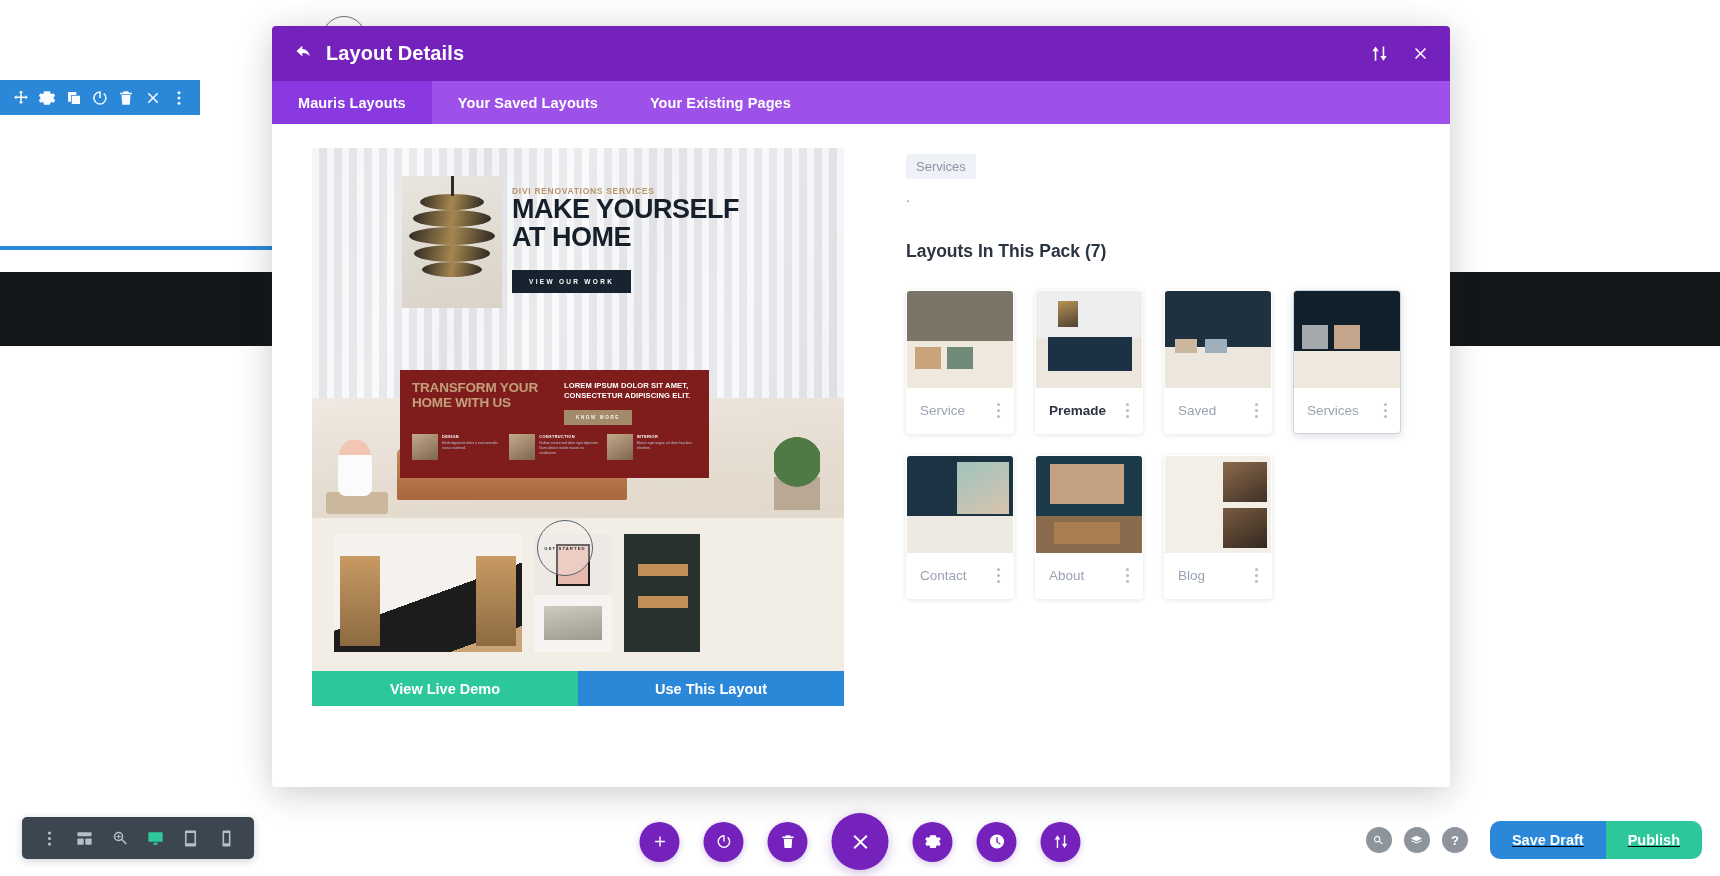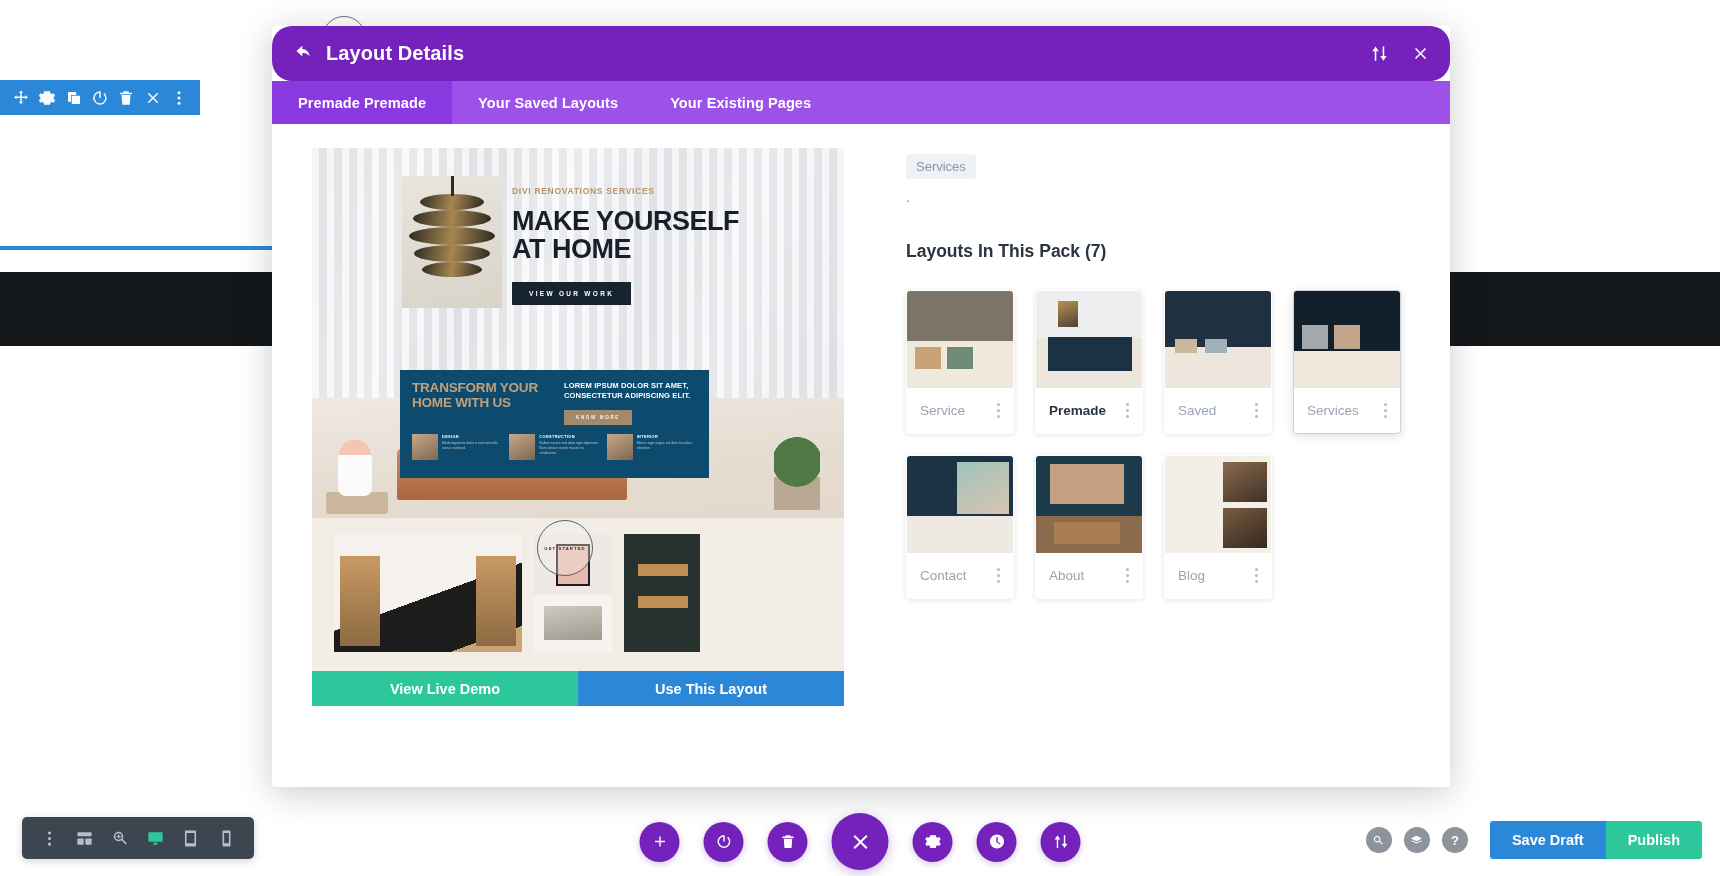--- a/index.html
+++ b/index.html
@@ -33,21 +33,21 @@
 
   
   .modal {
     position:absolute; left:272px; top:26px; width:1178px; height:761px;
     background:#ffffff; border-radius:4px;
     box-shadow:0 6px 34px rgba(20,25,40,.22);
     overflow:hidden; display:flex; flex-direction:column;
   }
   .modal-header {
     height:55px; background:#7521bc; display:flex; align-items:center;
-    padding:0 20px 0 22px; flex:none;border-radius:20px;
+    padding:0 20px 0 22px; flex:none;
   }
   .mh-back { width:20px; height:20px; fill:#fff; margin-right:12px; cursor:pointer; }
   .mh-title { color:#fff; font-size:20px; font-weight:600; letter-spacing:.1px; flex:1; }
   .mh-actions { display:flex; align-items:center; gap:22px; }
   .mh-ic { width:19px; height:19px; fill:#fff; cursor:pointer; }
 
   .modal-tabs {
     height:43px; background:#9d51e8; display:flex; align-items:stretch; flex:none;
   }
   .tab {
@@ -68,21 +68,21 @@
   
   .pv-hero { position:relative; height:250px; background:
       linear-gradient(100deg,#e9e9ec 0%,#f4f4f6 18%,#e6e6ea 30%,#f6f6f8 46%,#e8e8ec 62%,#f2f2f5 78%,#e4e4e9 100%); }
   .pv-hero::after{ content:""; position:absolute; inset:0;
       background:repeating-linear-gradient(90deg, rgba(255,255,255,.55) 0 7px, rgba(208,210,216,.30) 7px 15px); }
   .pv-lamp { position:absolute; left:90px; top:28px; width:100px; height:132px;
       background:linear-gradient(170deg,#e9e5dd,#d9d3c8); overflow:hidden; z-index:2; }
   .lamp-ring{ position:absolute; left:50%; transform:translateX(-50%); border-radius:50%;
       background:linear-gradient(100deg,#2e2a24,#a5864f,#2b2721); }
   .pv-hero-text { position:absolute; left:200px; top:38px; z-index:2; }
-  .pv-kicker { color:#b79467; font-size:8.5px; font-weight:700; letter-spacing:.7px; margin-bottom:12px; }
+  .pv-kicker { color:#b79467; font-size:8.5px; font-weight:700; letter-spacing:.7px; }
   .pv-h1 { color:#16202b; font-size:27px; font-weight:800; line-height:1.03; letter-spacing:-.5px; }
   .pv-btn-dark { margin-top:18px; display:inline-block; background:#172430; color:#fff;
       font-size:6.5px; letter-spacing:2.3px; padding:8px 17px; font-weight:600; }
 
   
   .pv-room { position:relative; height:120px; overflow:hidden;
       background:linear-gradient(175deg,#efe9e1 0%,#e6ddd2 55%,#e2d8cb 100%); }
   .rm-sofa{ position:absolute; left:85px; bottom:18px; width:230px; height:52px;
       background:linear-gradient(180deg,#c98a5e,#a9663f); border-radius:6px 6px 2px 2px; }
   .rm-sofa2{ position:absolute; left:95px; bottom:52px; width:210px; height:26px;
@@ -91,21 +91,21 @@
       background:radial-gradient(circle at 50% 35%, #4f7a46 0 46%, transparent 47%),
                  linear-gradient(180deg,transparent 56%, #b9a893 56%); }
   .rm-vase{ position:absolute; left:26px; bottom:22px; width:34px; height:56px;
       background:linear-gradient(180deg,#f3c6b4 0 26%, #fbfbfb 26%); border-radius:40% 40% 8px 8px; }
   .rm-table{ position:absolute; left:14px; bottom:4px; width:62px; height:22px;
       background:#cbb79c; border-radius:3px; }
 
   
   .pv-promo {
     position:absolute; left:88px; top:222px; width:309px; height:108px;
-    background:#0c4a6e; padding:11px 12px 10px 12px; z-index:3;
+    background:#7f1d1d; padding:11px 12px 10px 12px; z-index:3;
   }
   .promo-row { display:flex; gap:12px; }
   .promo-h { color:#c2a079; font-size:13.5px; font-weight:800; line-height:1.08; width:140px; letter-spacing:-.2px; }
   .promo-right { flex:1; }
   .promo-sub { color:#ffffff; font-size:7.6px; font-weight:700; line-height:1.35; letter-spacing:.1px; }
   .promo-btn { margin-top:8px; display:inline-block; background:#a38a6a; color:#f7f2ea;
       font-size:4.6px; letter-spacing:1.6px; padding:5px 12px; font-weight:700; }
   .promo-cols { display:flex; gap:7px; margin-top:9px; }
   .pcol { flex:1; display:flex; gap:4px; }
   .pcol-img { width:26px; height:26px; flex:none; background:linear-gradient(150deg,#c6a98c,#7d6650); }
@@ -202,21 +202,21 @@
       box-shadow:0 2px 7px rgba(90,30,150,.25); }
   .cbtn svg { width:17px; height:17px; fill:#fff; }
   .cbtn.big { width:57px; height:57px; box-shadow:0 3px 12px rgba(90,30,150,.3); }
   .cbtn.big svg { width:24px; height:24px; }
 
   .mb-right { position:absolute; right:18px; top:14px; display:flex; align-items:center; gap:12px; }
   .gbtn { width:26px; height:26px; border-radius:50%; background:#8d949c;
       display:flex; align-items:center; justify-content:center; cursor:pointer; }
   .gbtn svg { width:13px; height:13px; fill:#fff; }
   .gbtn span { color:#fff; font-size:13px; font-weight:700; line-height:1; }
-  .save-group { display:flex; margin-left:10px; border-radius:3px; overflow:hidden; }
+  .save-group { display:flex; margin-left:10px; border-radius:10px; overflow:hidden;text-decoration:underline; }
   .sg-btn { padding:0 22px; height:38px; display:flex; align-items:center;
       color:#fff; font-size:14.5px; font-weight:600; cursor:pointer; }
   .sg-draft { background:#2b87d8; }
   .sg-pub   { background:#2cc79b; }
 </style>
 </head>
 <body>
 
 <div class="page">
 
@@ -264,21 +264,21 @@
         <svg class="mh-ic" viewBox="0 0 24 24">
             <path d="M7 3L3 9h3v12h2V9h3zm10 18l4-6h-3V3h-2v12h-3z"></path>
           </svg>
         <svg class="mh-ic" viewBox="0 0 24 24">
             <path d="M19 6.4L17.6 5 12 10.6 6.4 5 5 6.4 10.6 12 5 17.6 6.4 19 12 13.4 17.6 19 19 17.6 13.4 12z"></path>
           </svg>
       </div>
     </div>
 
     <div class="modal-tabs">
-      <div class="tab active">Premade Premade</div>
+      <div class="tab active">Mauris Layouts</div>
       <div class="tab">Your Saved Layouts</div>
       <div class="tab">Your Existing Pages</div>
     </div>
 
     <div class="modal-body">
 
       <div class="preview-col">
         <div class="preview-frame">
 
           <div class="pv-hero">

